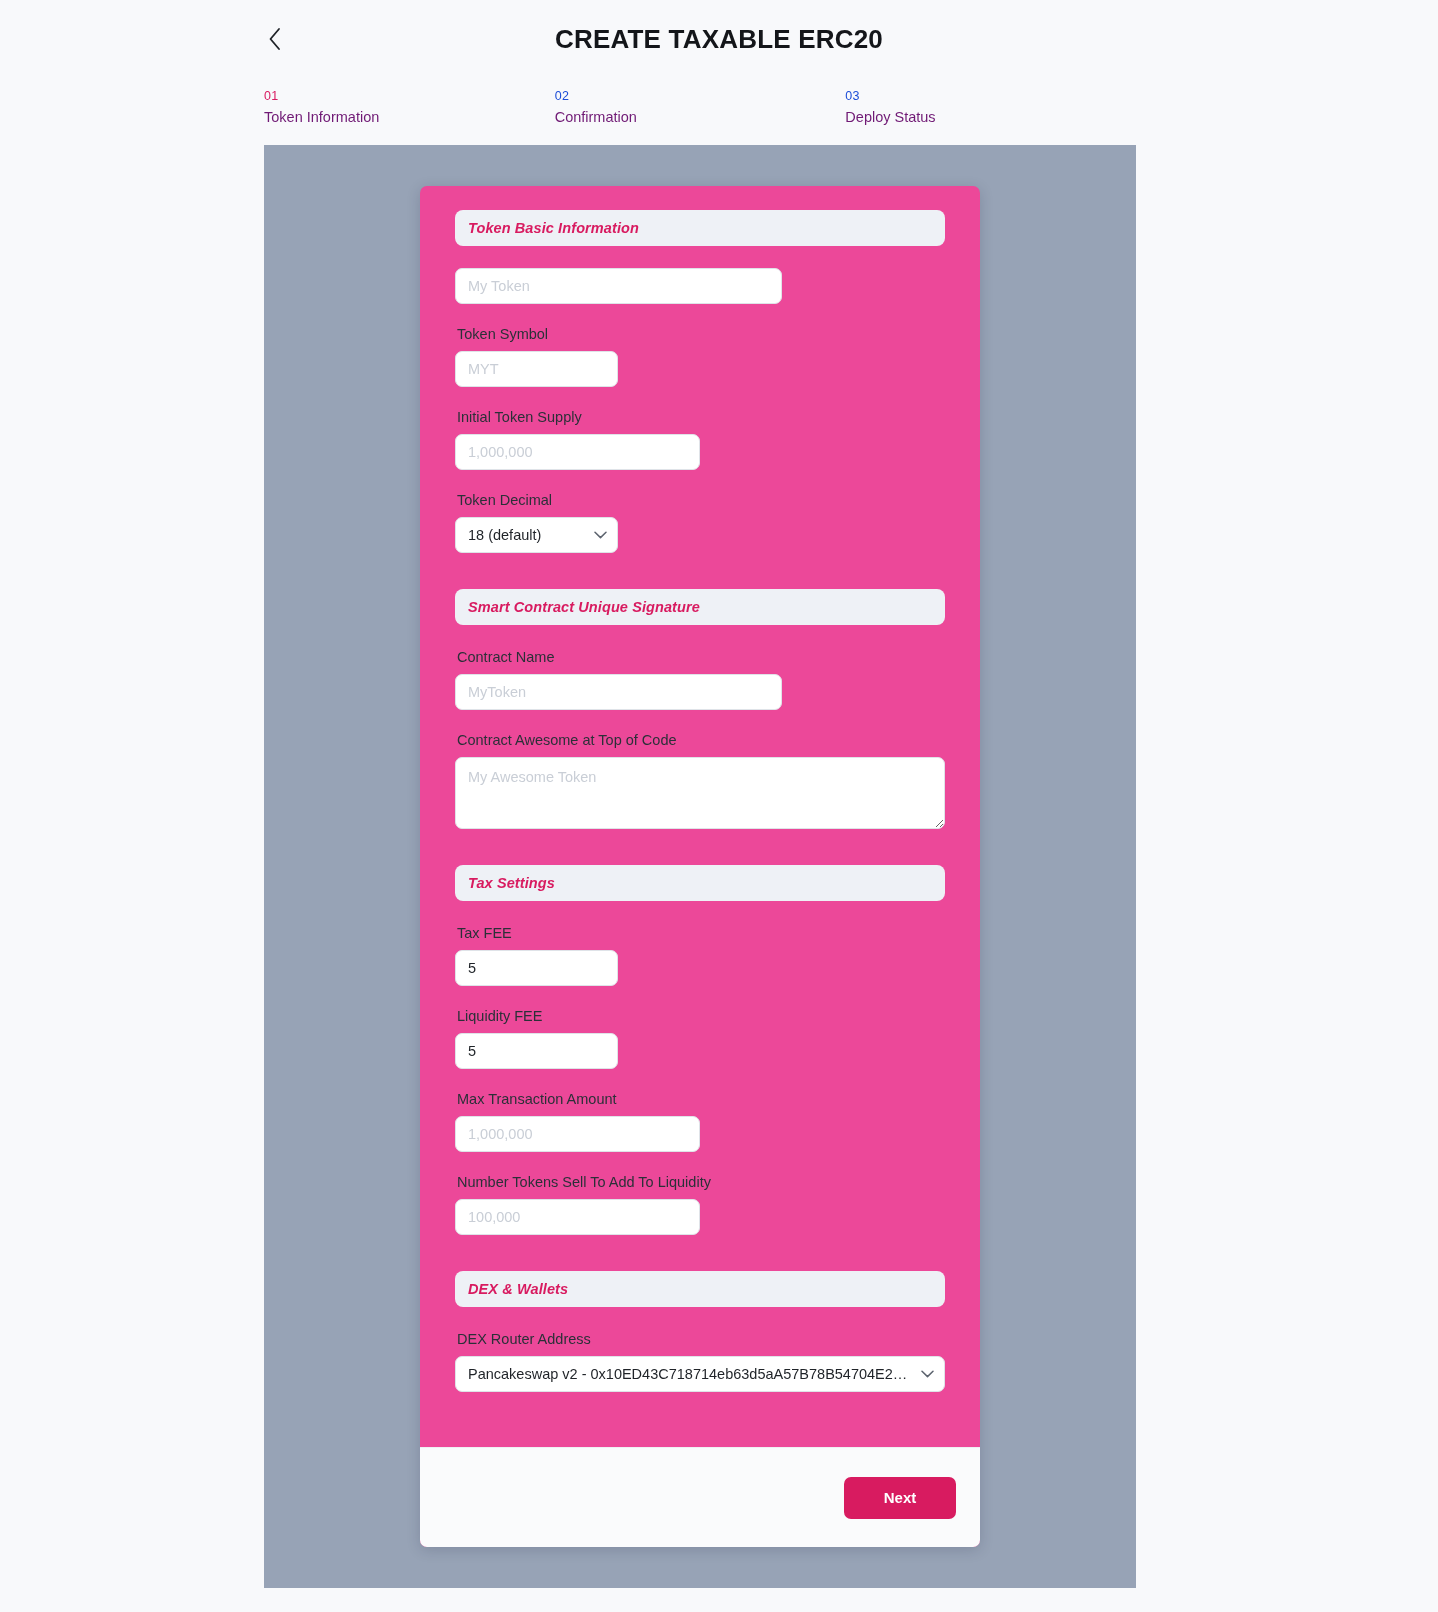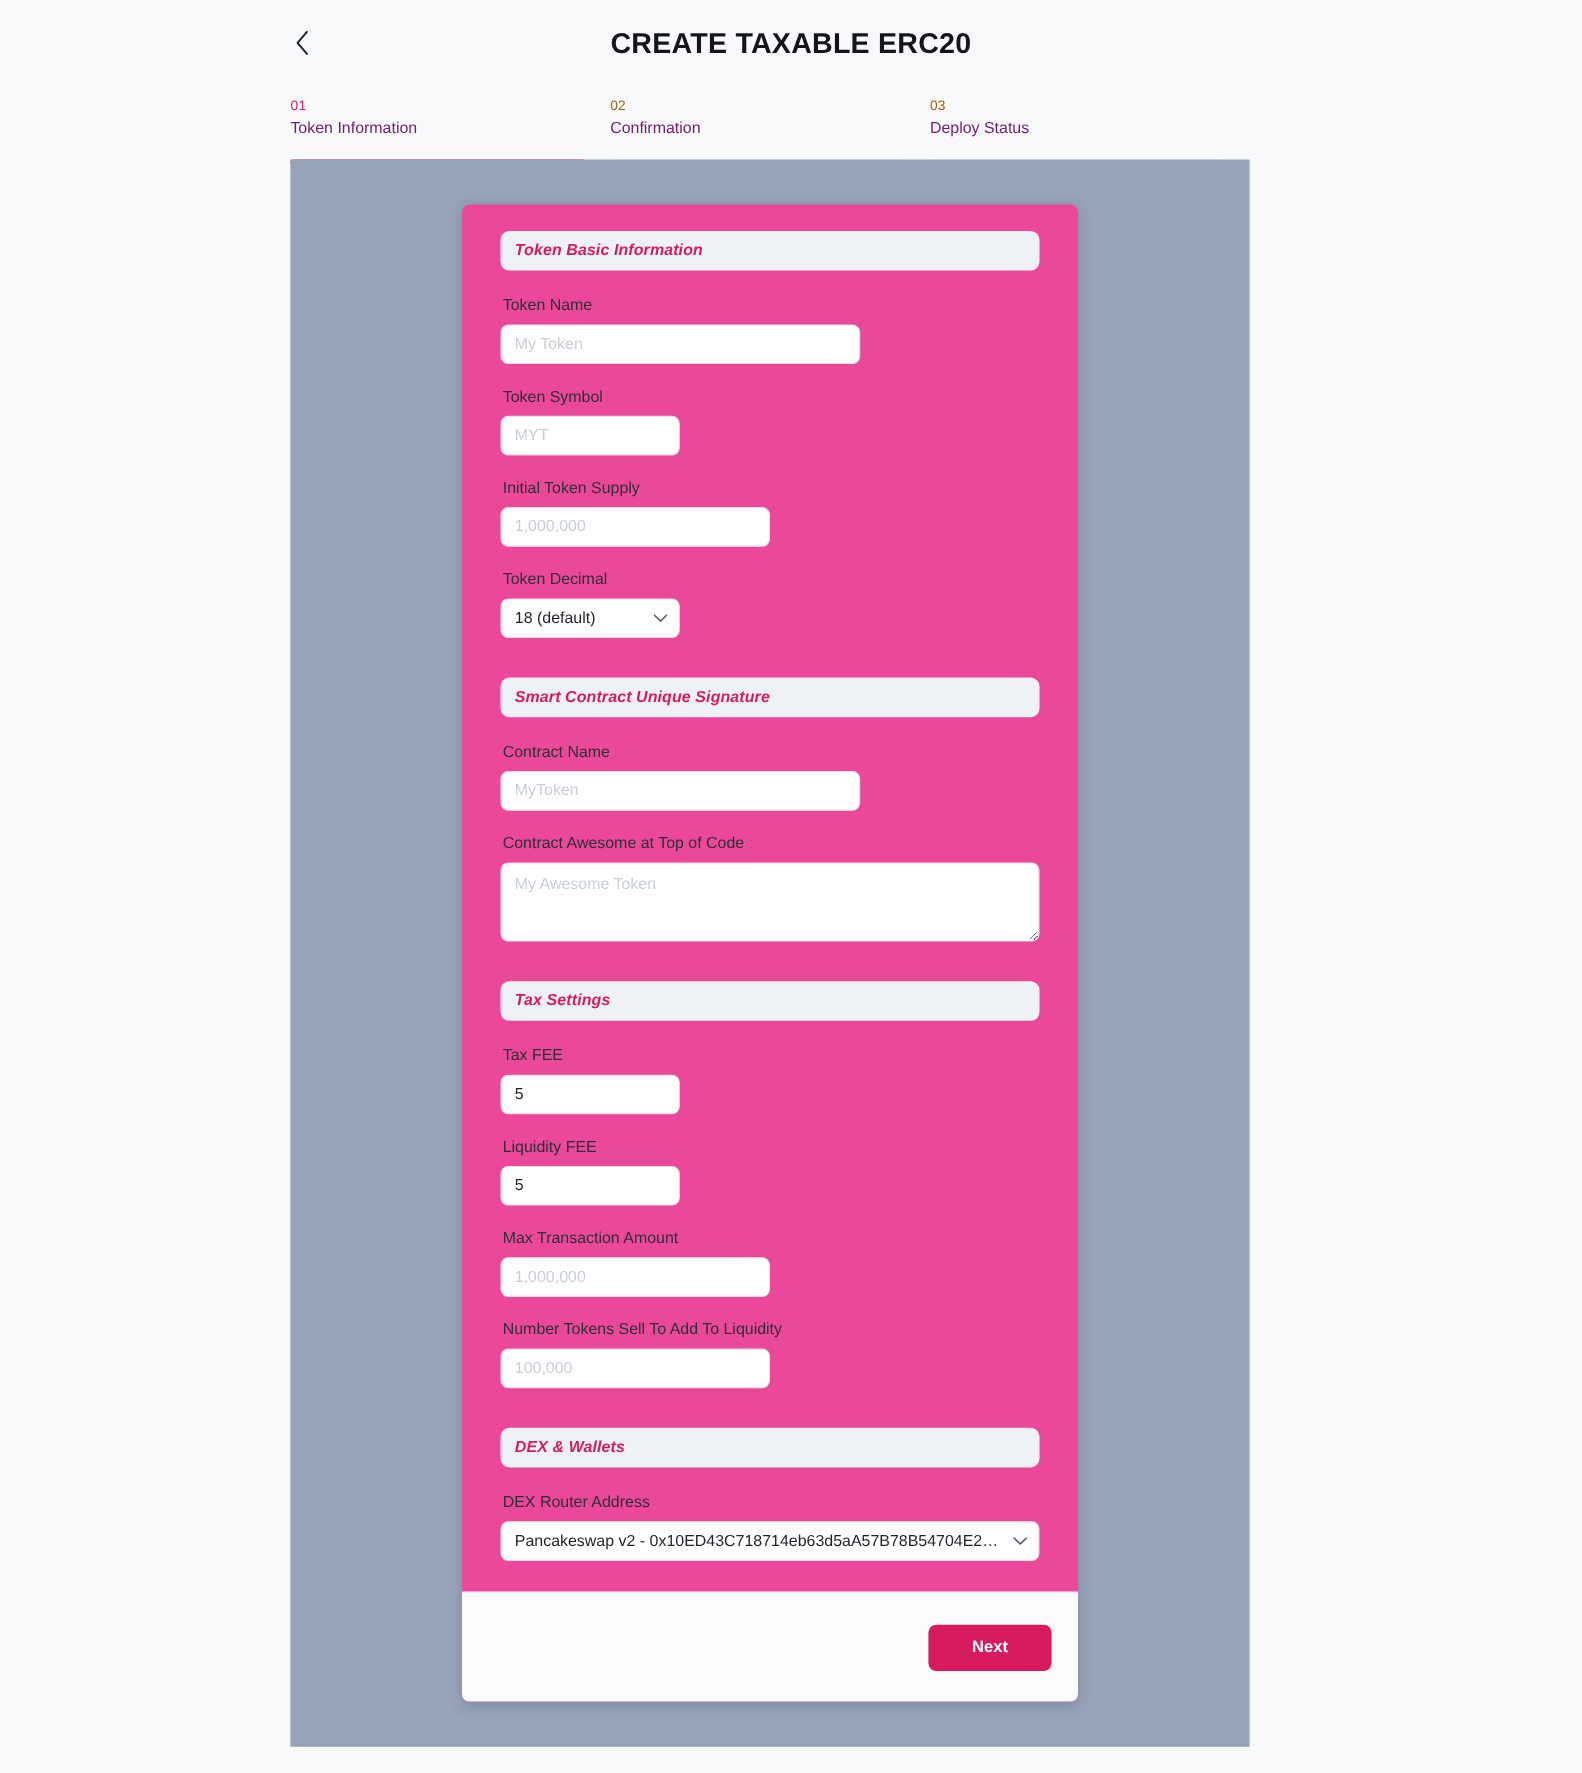--- a/index.html
+++ b/index.html
@@ -62,21 +62,21 @@
     display: flex;
   }
   .step {
     position: relative;
     flex: 1 1 0;
     padding-right: 4px;
   }
   .step-num {
     font-size: 12.5px;
     line-height: 16px;
-    color: #a16207;
+    color: #1d4ed8;
     letter-spacing: 0.3px;
   }
   .step.active .step-num { color: #d81b60; }
   .step-label {
     margin-top: 4px;
     font-size: 14.5px;
     line-height: 19px;
     color: #701a75;
   }
   .step-bar {
@@ -259,21 +259,20 @@
 
   <div class="card">
     <div class="card-body">
 
       <div class="section">
         <div class="section-bar">
           <span class="section-bar-title">Token Basic Information</span>
         </div>
 
         <div class="field">
-          <label class="field-label">Token Name</label>
           <input class="ctl w-lg" type="text" placeholder="My Token" style="">
         </div>
 
         <div class="field">
           <label class="field-label">Token Symbol</label>
           <input class="ctl w-sm" type="text" placeholder="MYT" style="">
         </div>
 
         <div class="field">
           <label class="field-label">Initial Token Supply</label>

